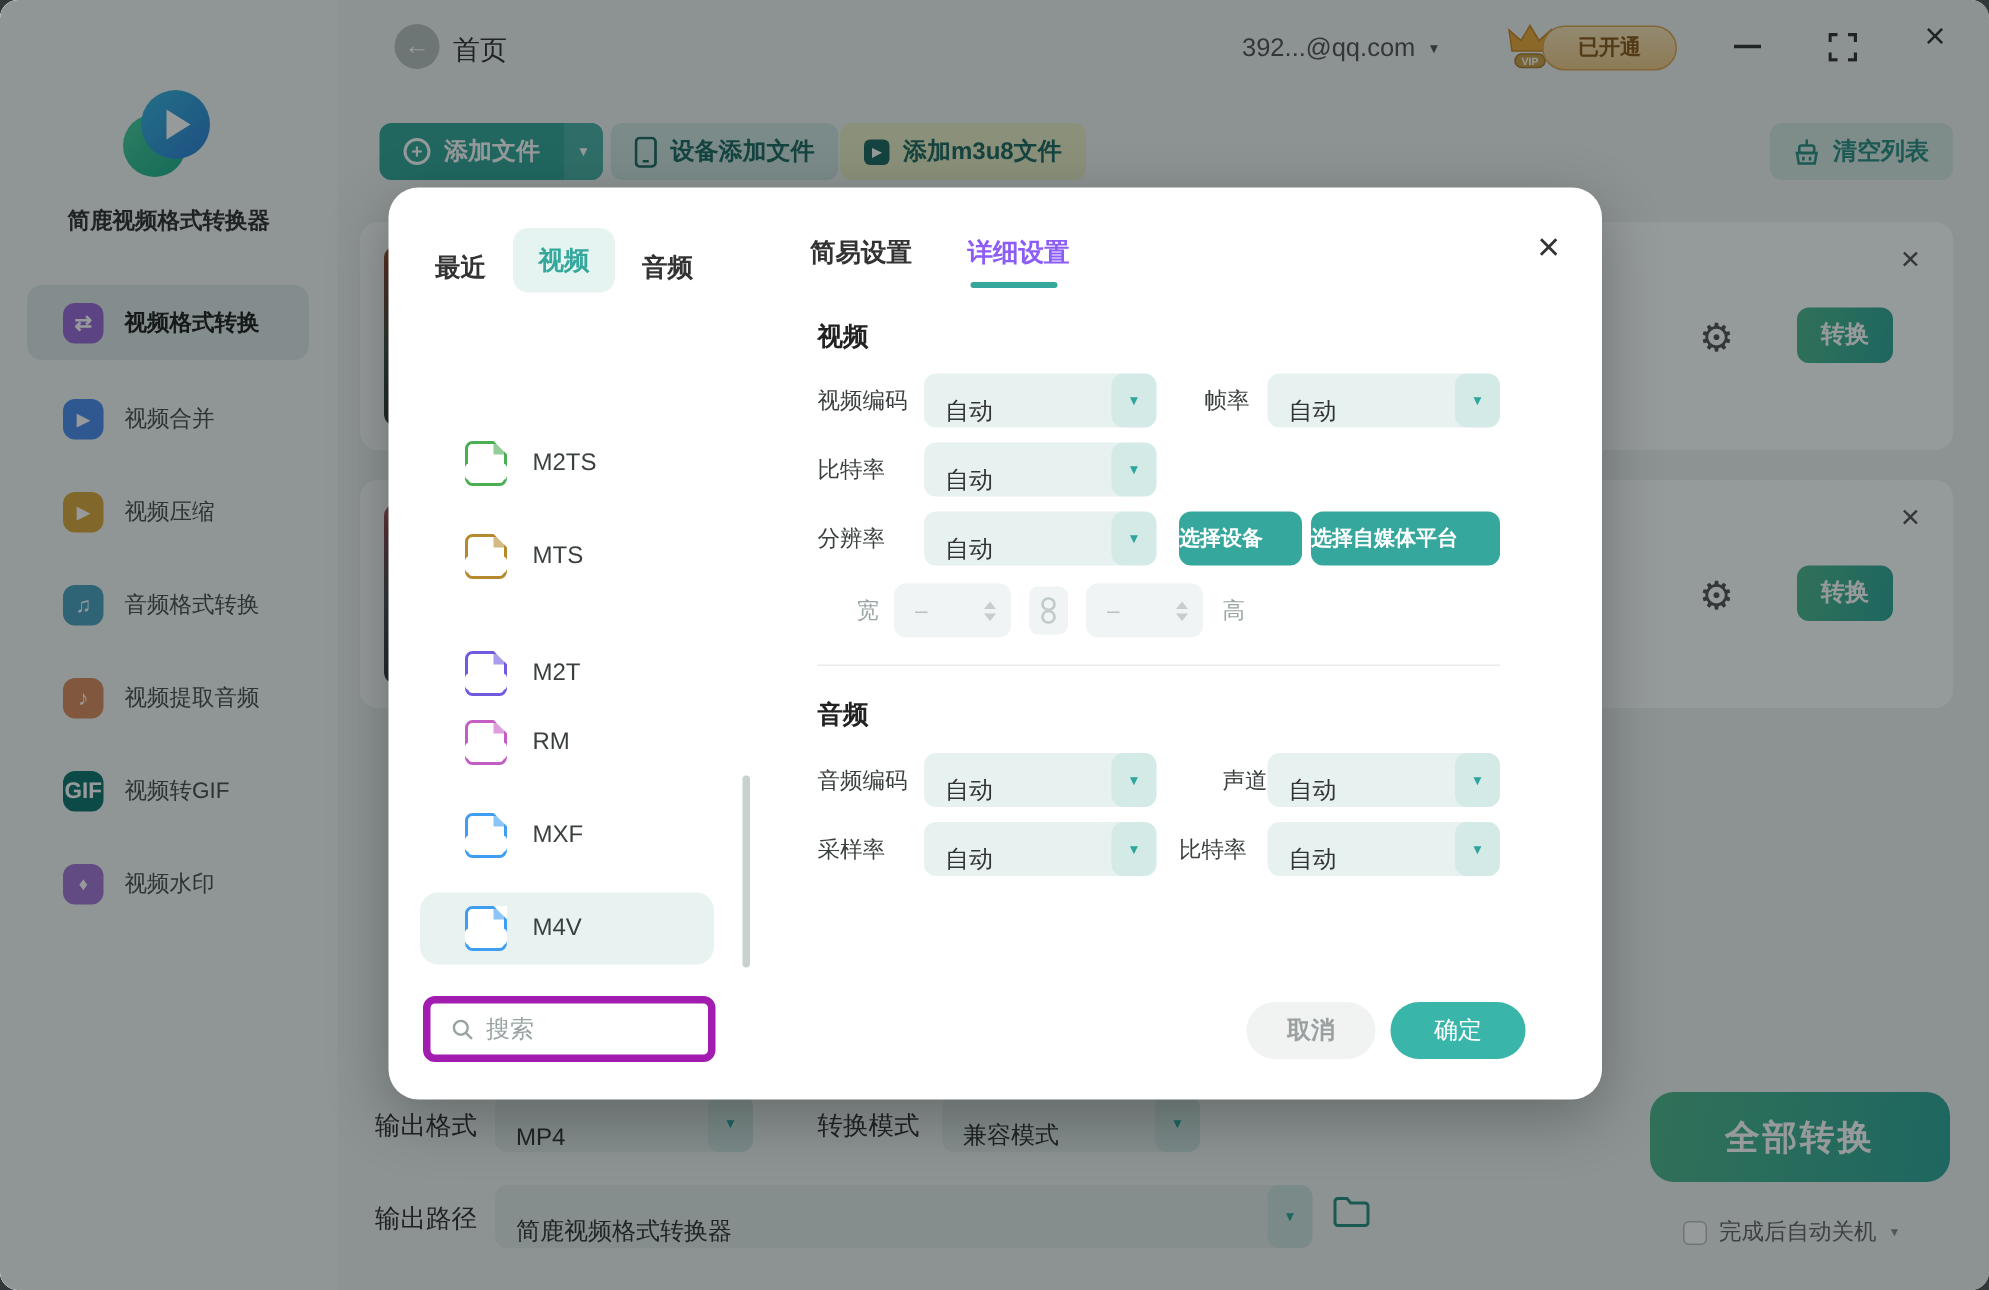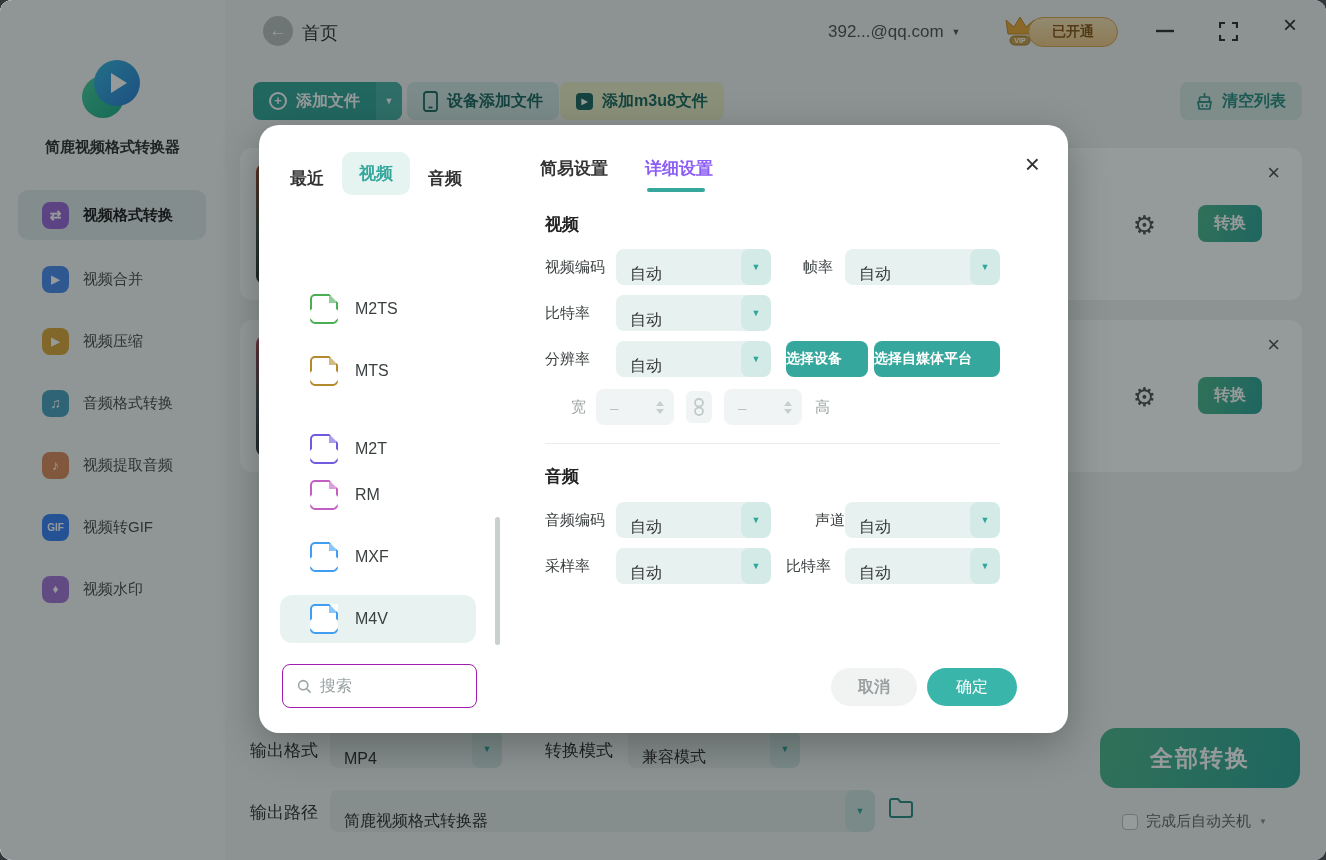--- a/index.html
+++ b/index.html
@@ -92,21 +92,21 @@
   .fmt-item.selected { background:#e8f3f1; }
   .fmt-icon { position:relative; width:28px; height:30px; border:2px solid currentColor; border-radius:5px;
       background:#fff; flex:0 0 auto; }
   .fmt-icon .fold { position:absolute; right:-2px; top:-2px; width:0; height:0;
       border-top:9px solid #fff; border-left:9px solid transparent; }
   .fmt-icon .fold::after { content:""; position:absolute; left:-9px; top:-9px; width:0; height:0;
       border-bottom:9px solid currentColor; border-right:9px solid transparent; opacity:.6; }
   .fmt-icon .band { position:absolute; left:-2px; right:-2px; bottom:2px; height:11px; border-radius:3px;
       background:currentColor; color:#fff; font-size:6.5px; font-weight:bold; display:flex; align-items:center; justify-content:center; }
   .fmt-name { font-size:16px; color:#3a3f40; }
-  .search-box { position:absolute; left:23px; top:539px; width:195px; height:44px; border:1px solid #a21caf;
+  .search-box { position:absolute; left:23px; top:539px; width:195px; height:44px; border:5px solid #a21caf;
       border-radius:8px; display:flex; align-items:center; gap:8px; padding-left:14px; color:#9aa3a3; font-size:16px; }
   .list-scrollbar { position:absolute; left:236px; top:392px; width:5px; height:128px; border-radius:3px; background:#c8d0d0; }
 
   
   .stab { position:absolute; top:32px; font-size:17px; font-weight:bold; color:#333; cursor:pointer; }
   .stab.active { color:#8b5cf6; }
   .stab-underline { position:absolute; top:63px; width:58px; height:4px; border-radius:2px; background:#35a79c; }
   .modal-close { position:absolute; right:28px; top:24px; font-size:26px; color:#333; cursor:pointer; }
   .sec-title { position:absolute; font-size:17px; font-weight:bold; color:#222; }
   .mlabel { position:absolute; font-size:15px; color:#3a3f40; }
@@ -163,21 +163,21 @@
         </span>
       <span class="side-label">音频格式转换</span>
     </div>
     <div class="side-item" style="top:440px">
       <span class="side-icon" style="background: rgb(217, 140, 95);">
           <span>♪</span>
         </span>
       <span class="side-label">视频提取音频</span>
     </div>
     <div class="side-item" style="top:502px">
-      <span class="side-icon" style="font-size: 10px; background: #3b82f6;">
+      <span class="side-icon" style="font-size: 15px; background: #0f766e;">
           <span>GIF</span>
         </span>
       <span class="side-label">视频转GIF</span>
     </div>
     <div class="side-item" style="top:564px">
       <span class="side-icon" style="font-size: 12px; background: rgb(164, 120, 216);">
           <span>♦</span>
         </span>
       <span class="side-label">视频水印</span>
     </div>

